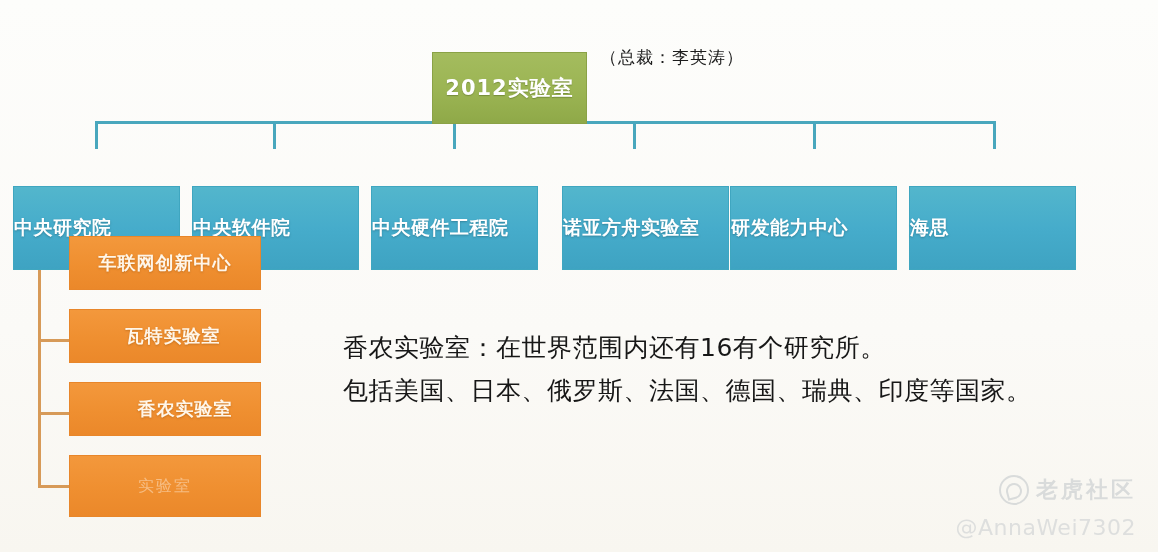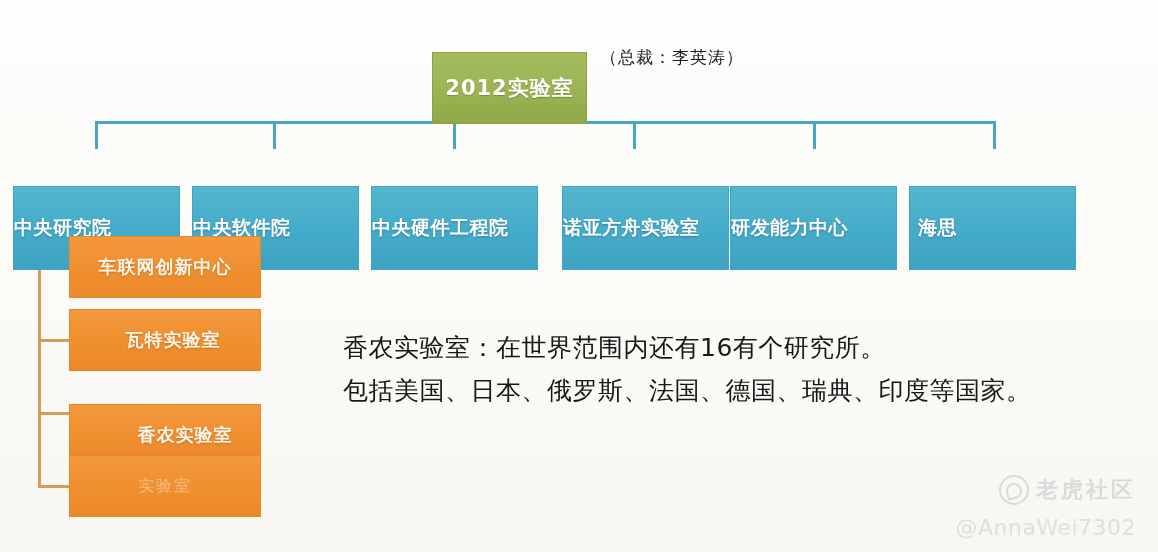--- a/index.html
+++ b/index.html
@@ -86,21 +86,21 @@
     white-space: nowrap;
     letter-spacing: .5px;
     text-shadow: 0 1px 2px rgba(30,90,110,.5);
   }
 
   
   .node-orange {
     position: absolute;
     left: 69px;
     width: 192px;
-    height: 62px;
+    height: 54px;
     background: linear-gradient(180deg, #f3983c 0%, #ef8f30 55%, #eb882a 100%);
     border: 1px solid #e8862a;
     display: flex;
     align-items: center;
     justify-content: center;
     box-sizing: border-box;
   }
   .node-orange .label {
     color: #fff6e9;
     font-size: 18px;
@@ -217,33 +217,33 @@
   </div>
 
   <div class="node-blue" style="left:562px; width:167px;">
     <span class="label">诺亚方舟实验室</span>
   </div>
 
   <div class="node-blue" style="left:730px; width:167px;">
     <span class="label">研发能力中心</span>
   </div>
 
-  <div class="node-blue" style="left:909px; width:167px;padding-left:8px;">
+  <div class="node-blue" style="left:909px; width:167px;">
     <span class="label">海思</span>
   </div>
 
   <div class="node-orange" style="top:236px;">
     <span class="label">车联网创新中心</span>
   </div>
 
   <div class="node-orange" style="top:309px;padding-left:16px;">
     <span class="label">瓦特实验室</span>
   </div>
 
-  <div class="node-orange" style="top:404px;padding-left:40px;">
+  <div class="node-orange" style="top:382px;padding-left:40px;">
     <span class="label">香农实验室</span>
   </div>
 
   <div class="node-orange faded" style="top:455px; height:62px;">
     <span class="label">实验室</span>
   </div>
 
   <div class="body-text">
     <span class="line">香农实验室：在世界范围内还有16有个研究所。</span>
     <span class="line">包括美国、日本、俄罗斯、法国、德国、瑞典、印度等国家。</span>

